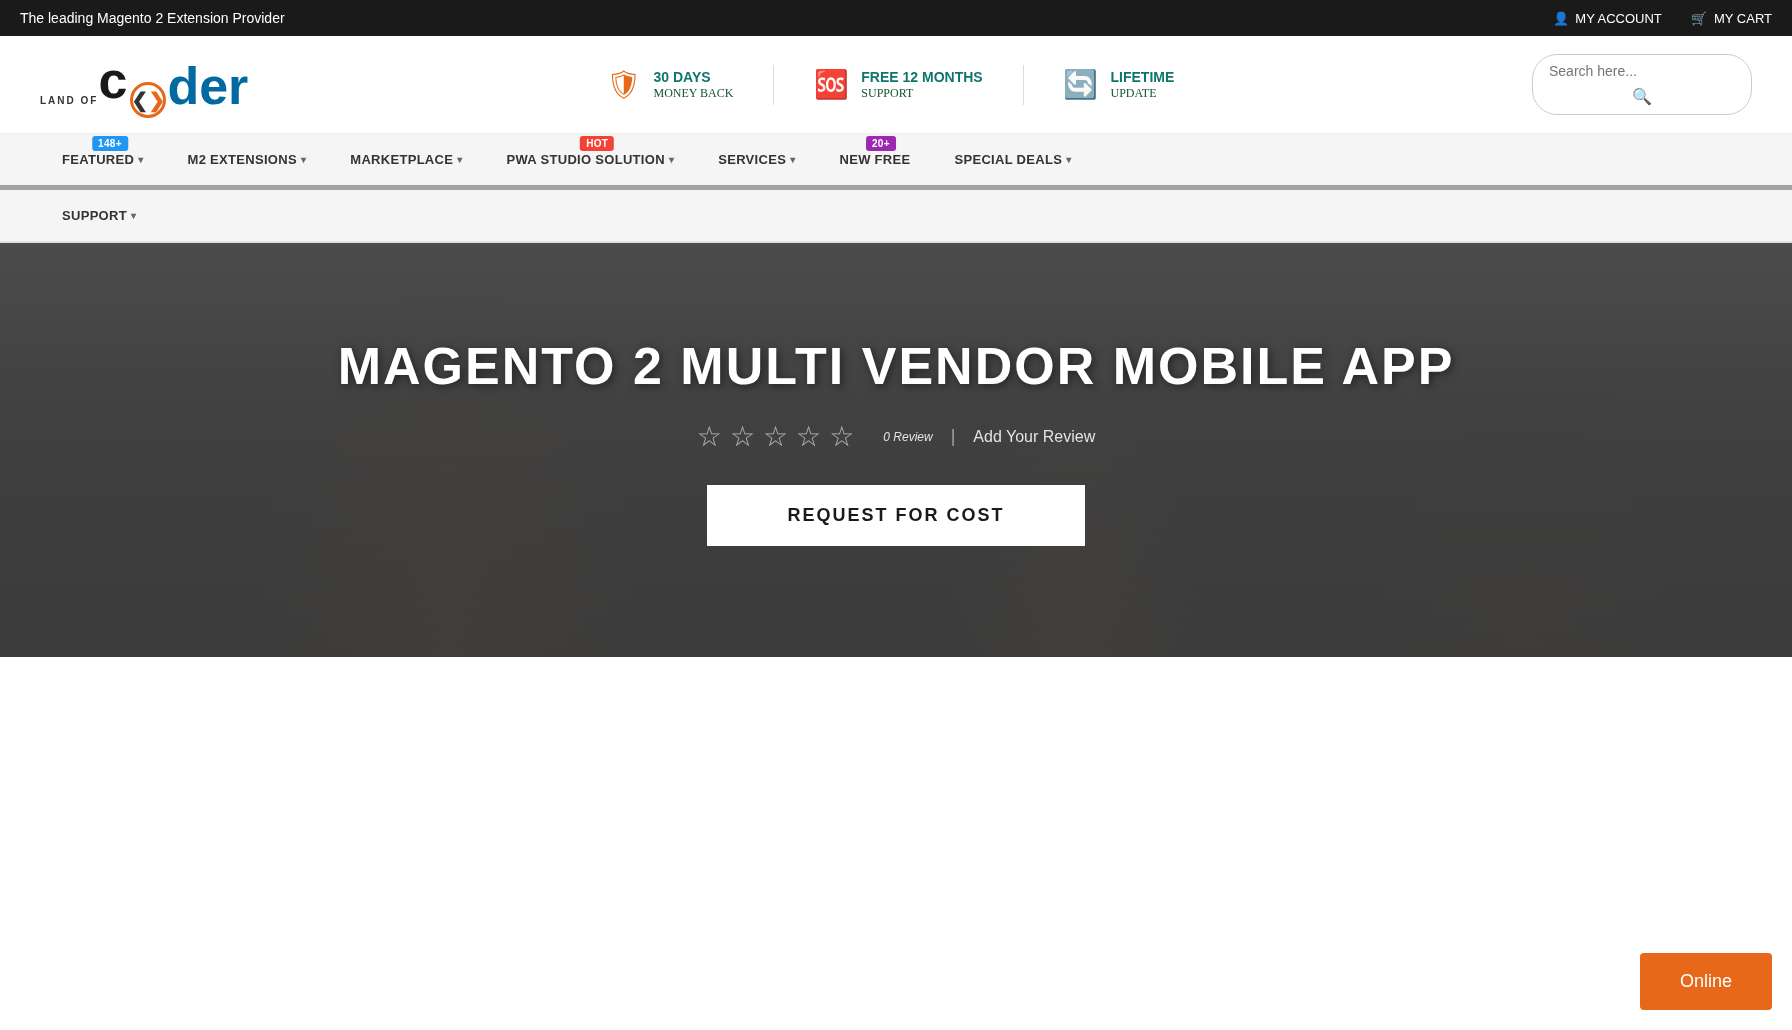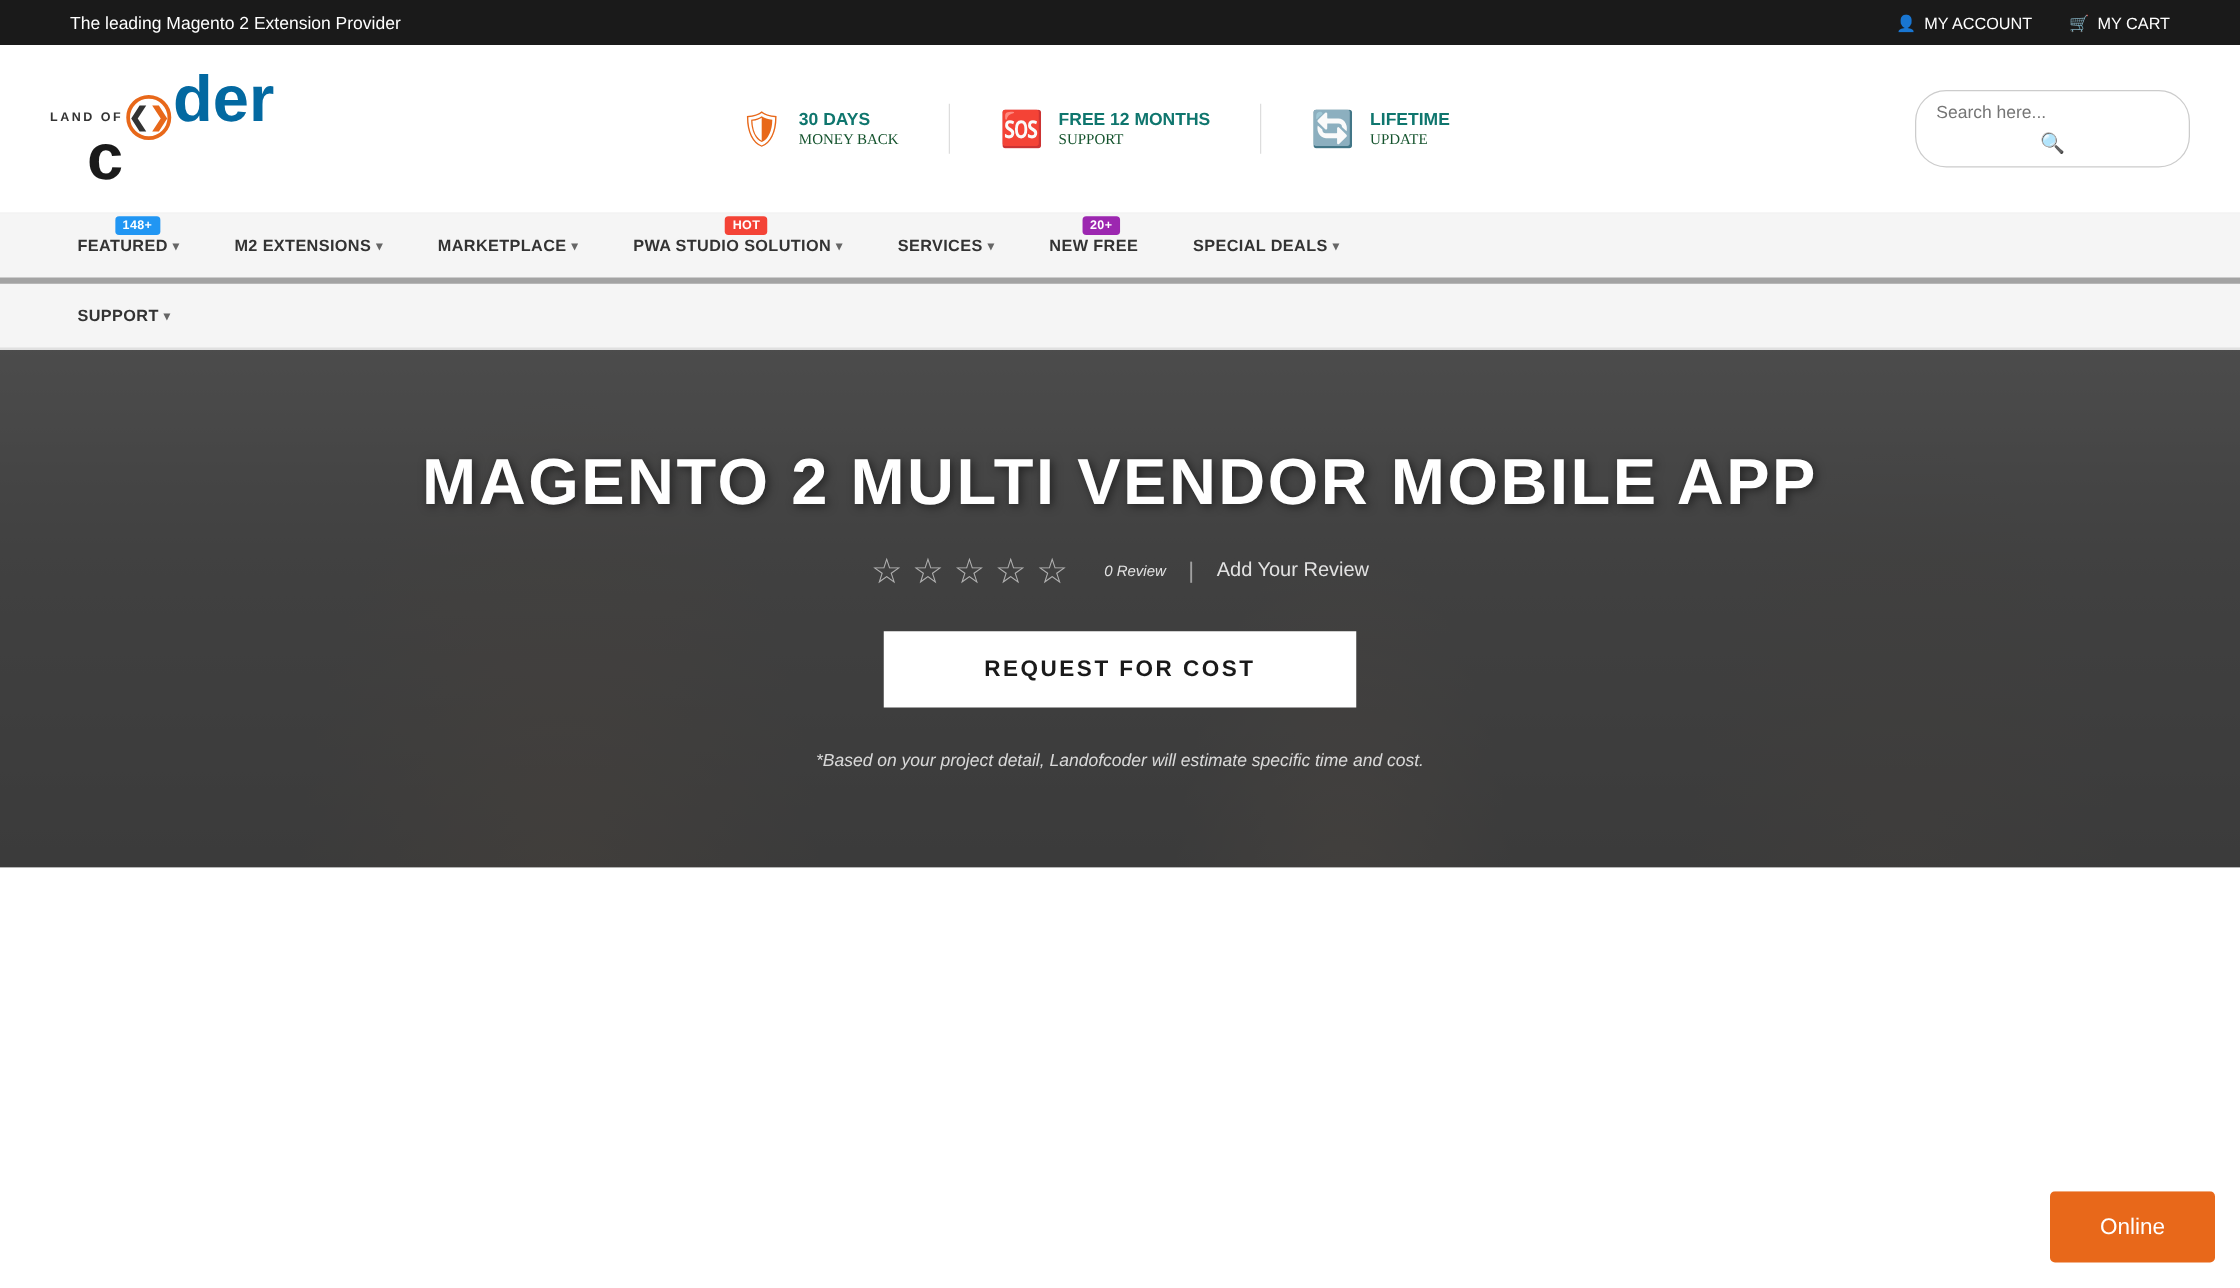--- a/index.html
+++ b/index.html
@@ -4,21 +4,21 @@
   <style>
     * { margin: 0; padding: 0; box-sizing: border-box; }
     body { font-family: Arial, Helvetica, sans-serif; width: 1792px; overflow-x: hidden; }
 
     
     .top-bar {
       background: #1a1a1a;
       color: #fff;
       display: flex;
       justify-content: space-between;
-      padding: 10px 56px;
+      padding: 10px 20px;
       font-size: 14px;
       gap: 34px;
     }
     .top-bar-right {
       display: flex;
       align-items: center;
       gap: 30px;
     }
     .top-bar-link {
       color: #fff;
@@ -264,21 +264,21 @@
       cursor: pointer;
     }
 
     
     .logo-full {
       display: flex;
       align-items: baseline;
     }
     .logo-left {
       display: flex;
-      flex-direction: column;
+      flex-direction: row;
       align-items: flex-end;
       margin-right: 2px;
     }
     .logo-land-of {
       font-size: 10px;
       font-weight: bold;
       color: #333;
       letter-spacing: 2px;
       text-transform: uppercase;
       line-height: 1;
@@ -430,19 +430,16 @@
       <span class="star">☆</span>
       <span class="star">☆</span>
       <span class="star">☆</span>
       <span class="review-text">0 Review</span>
       <span class="review-divider">|</span>
       <a class="add-review-link">Add Your Review</a>
     </div>
     <div>
       <button class="request-btn">REQUEST FOR COST</button>
     </div>
-    <div style="margin-top: 16px;">
-      <span class="hero-note">*Based on your project detail, Landofcoder will estimate specific time and cost.</span>
-    </div>
   </div>
 </div>
 
 <div class="online-btn">Online</div>
 
 </body></html>

